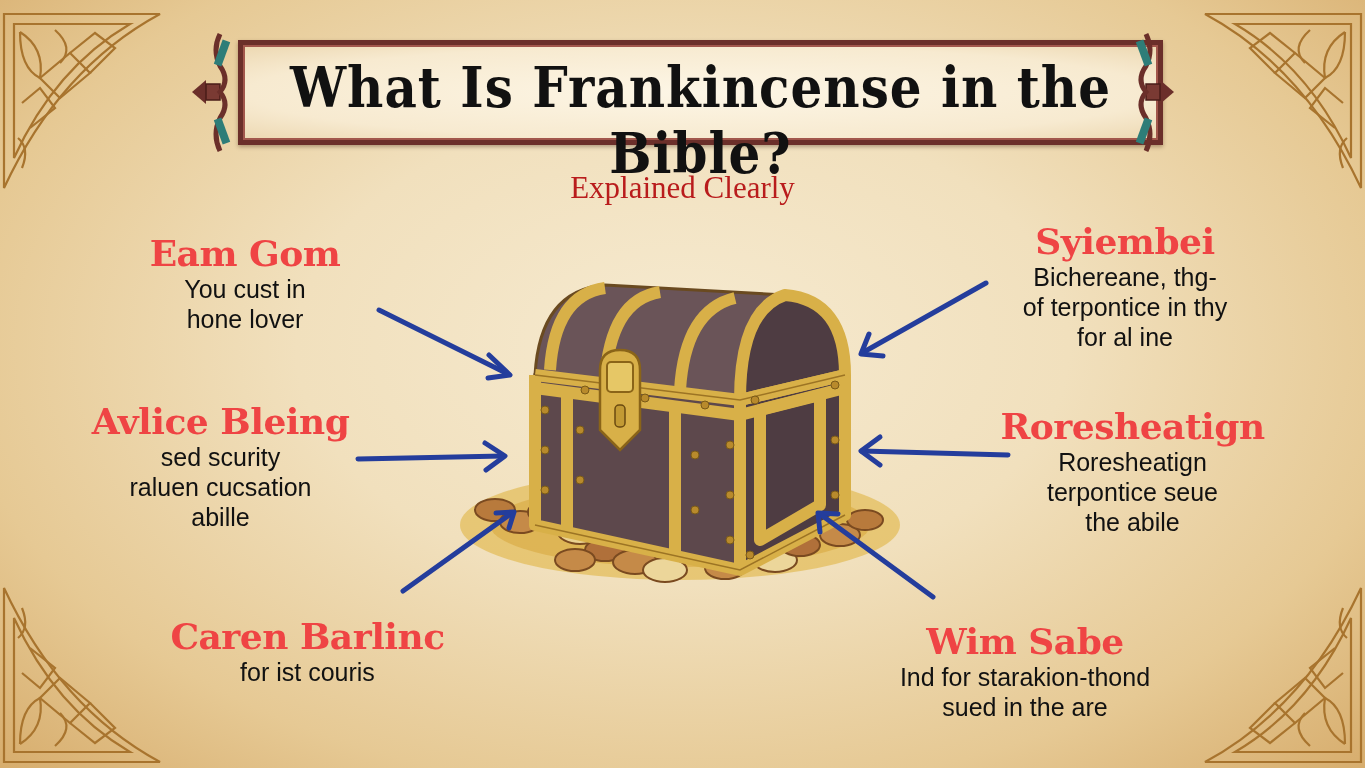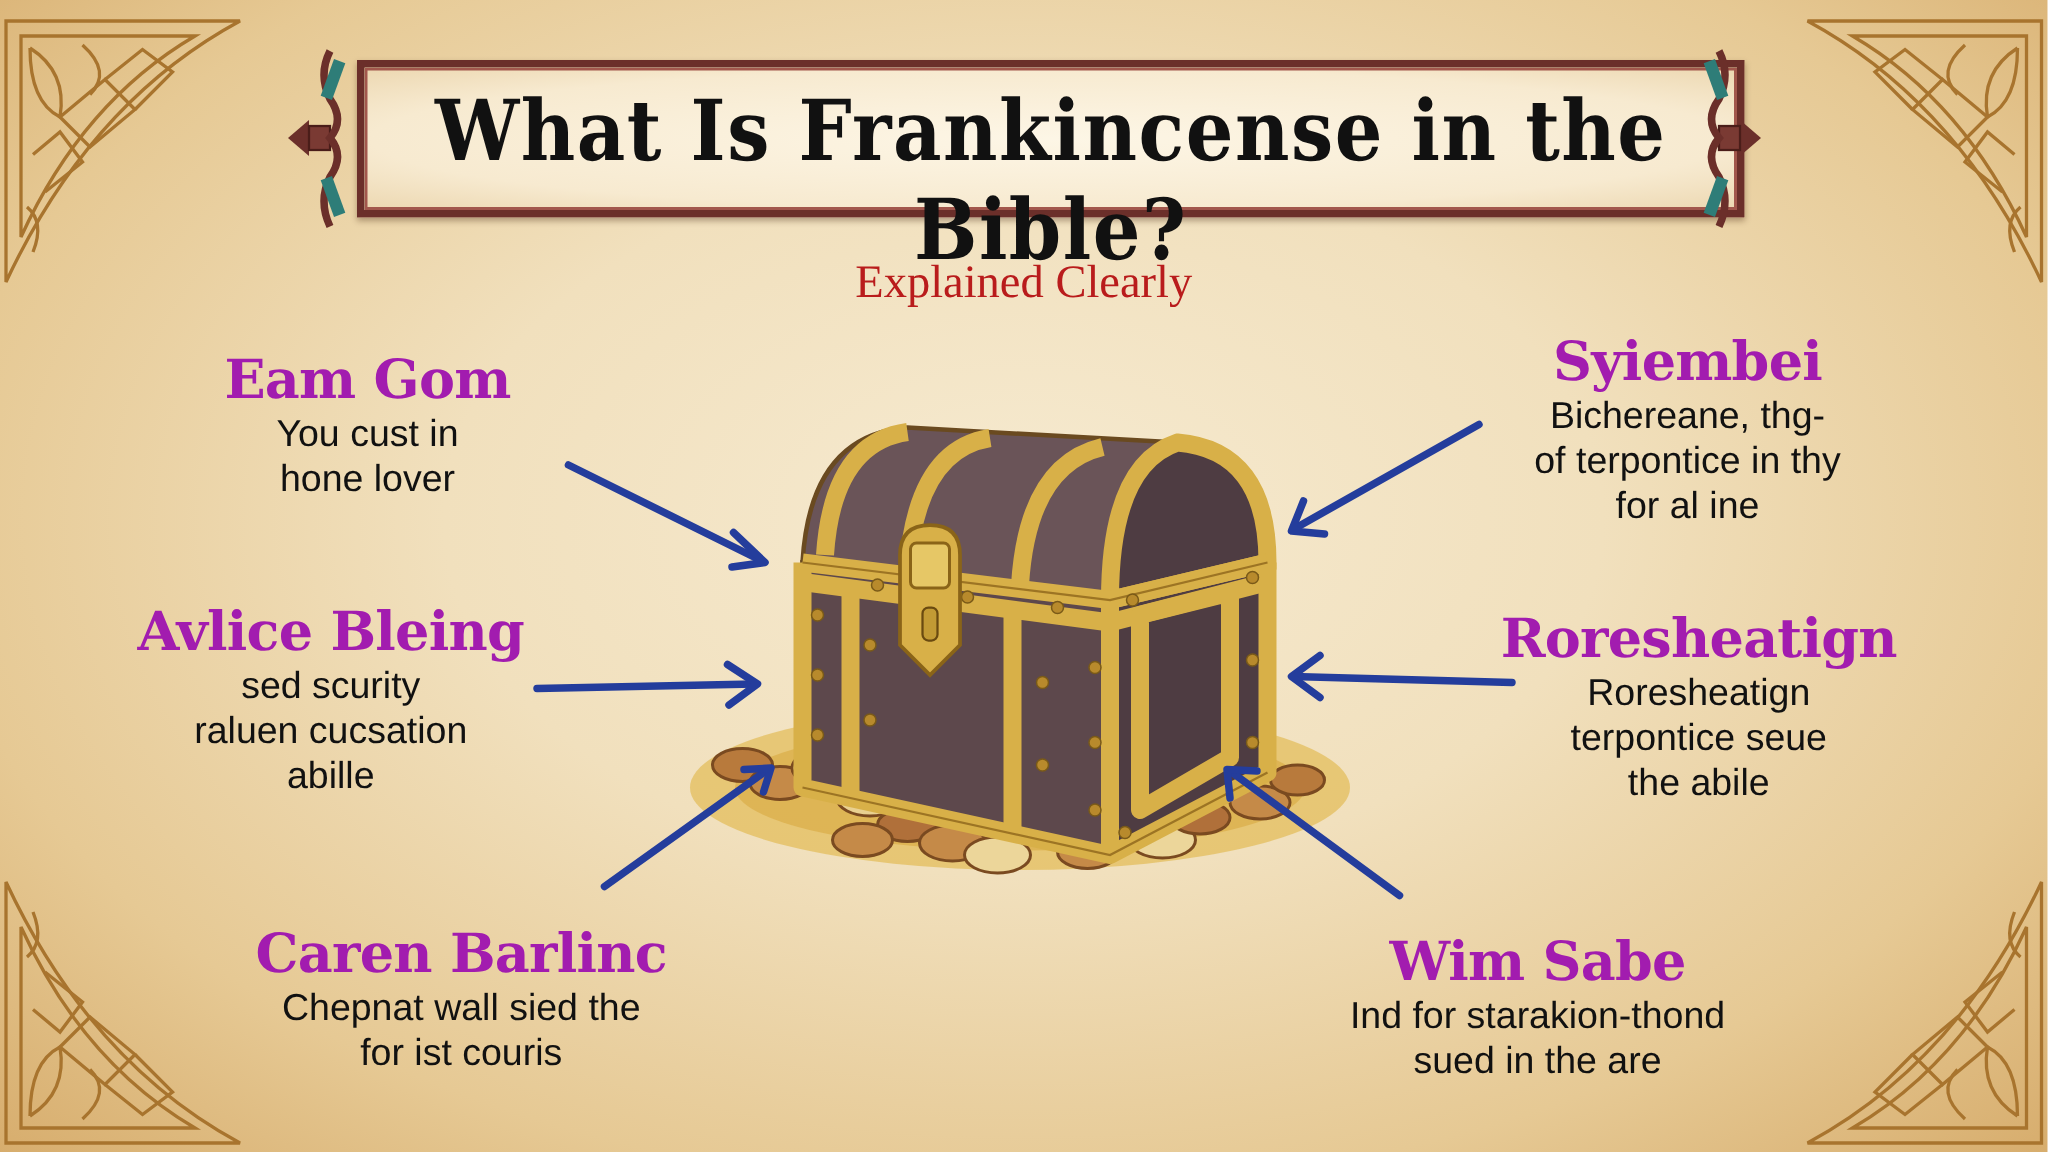--- a/index.html
+++ b/index.html
@@ -32,21 +32,21 @@
     font-family: "DejaVu Serif", serif; font-weight: bold; font-size: 50px;
     letter-spacing: 1px; color: #111; transform: scaleY(1.12);
   }
   .subtitle {
     position: absolute; left: 0; right: 0; top: 170px; text-align: center;
     font-family: "Liberation Serif", serif; font-size: 31px; color: #b91c1c;
   }
   .callout { position: absolute; text-align: center; color: #111; }
   .callout .heading {
     font-family: "DejaVu Serif", serif; font-weight: bold; font-size: 36px;
-    color: #a21caf; line-height: 42px; letter-spacing: -0.5px;
+    color: #ef4444; line-height: 42px; letter-spacing: -0.5px;
   }
   .callout .body { font-size: 25px; line-height: 30px; }
   #c1 { left: 130px; top: 232px; width: 230px; }
   #c2 { left: 78px; top: 400px; width: 285px; }
   #c3 { left: 150px; top: 615px; width: 315px; }
   #c4 { left: 995px; top: 220px; width: 260px; }
   #c5 { left: 1000px; top: 405px; width: 265px; }
   #c6 { left: 855px; top: 620px; width: 340px; }
 
   .arrows { position: absolute; left: 0; top: 0; width: 1365px; height: 768px; pointer-events: none; }
@@ -242,21 +242,20 @@
   <div class="body">hone lover</div>
 </div>
 <div class="callout" id="c2">
   <div class="heading">Avlice Bleing</div>
   <div class="body">sed scurity</div>
   <div class="body">raluen cucsation</div>
   <div class="body">abille</div>
 </div>
 <div class="callout" id="c3">
   <div class="heading">Caren Barlinc</div>
-  <div class="body">Chepnat wall sied the</div>
   <div class="body">for ist couris</div>
 </div>
 <div class="callout" id="c4">
   <div class="heading">Syiembei</div>
   <div class="body">Bichereane, thg-</div>
   <div class="body">of terpontice in thy</div>
   <div class="body">for al ine</div>
 </div>
 <div class="callout" id="c5">
   <div class="heading">Roresheatign</div>

